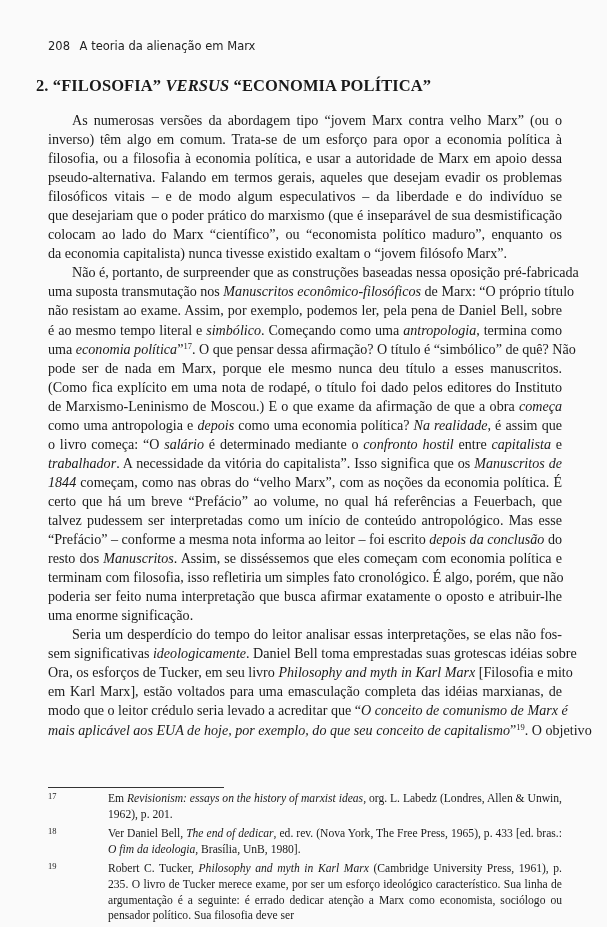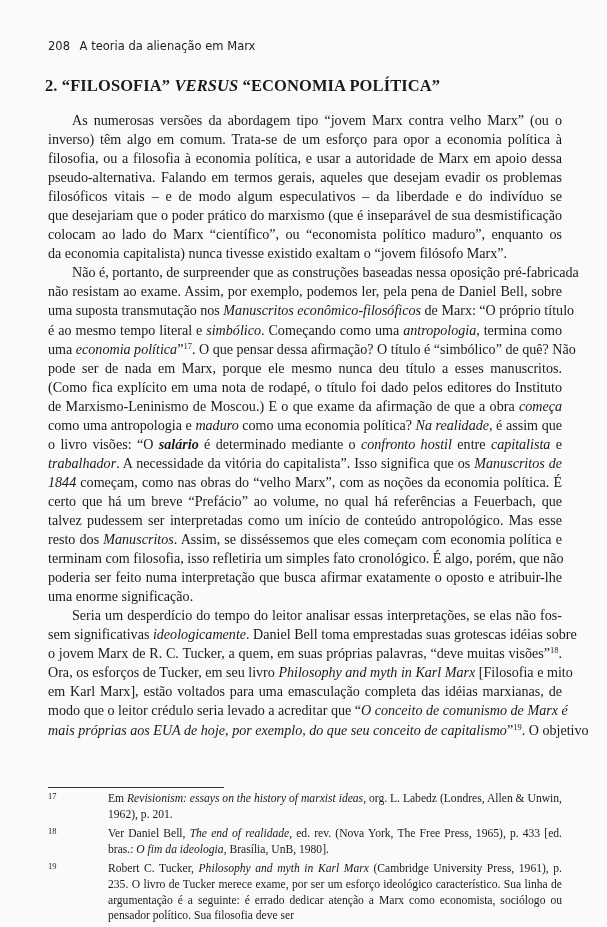--- a/index.html
+++ b/index.html
@@ -11,21 +11,21 @@
     position: relative;
   }
   .running-head {
     position: absolute; left: 48px; top: 39px;
     font-family: "DejaVu Sans", "Liberation Sans", sans-serif;
     font-size: 11.5px; color: #222;
   }
   .running-head .pno { margin-right: 6px; }
   .running-head .rtitle { }
   .section-title {
-    position: absolute; left: 45px; top: 76px;
+    position: absolute; left: 36px; top: 76px;
     font-size: 16.5px; font-weight: bold; letter-spacing: 0.1px;
     white-space: nowrap;
   }
   .section-title .ital { font-style: italic; }
   .body-text {
     position: absolute; left: 48px; top: 111px; width: 514px;
     font-size: 14.1px; line-height: 19.05px;
     text-align: justify;
   }
   .line { display: block; text-align: justify; text-align-last: justify; white-space: nowrap; }
@@ -68,57 +68,57 @@
       <span class="line"><span>inverso) têm algo em comum. Trata-se de um esforço para opor a economia política à</span></span>
       <span class="line"><span>filosofia, ou a filosofia à economia política, e usar a autoridade de Marx em apoio dessa</span></span>
       <span class="line"><span>pseudo-alternativa. Falando em termos gerais, aqueles que desejam evadir os problemas</span></span>
       <span class="line"><span>filosóficos vitais – e de modo algum especulativos – da liberdade e do indivíduo se</span></span>
       <span class="line"><span>que desejariam que o poder prático do marxismo (que é inseparável de sua desmistificação</span></span>
       <span class="line"><span>colocam ao lado do Marx “científico”, ou “economista político maduro”, enquanto os</span></span>
       <span class="line last"><span>da economia capitalista) nunca tivesse existido exaltam o “jovem filósofo Marx”.</span></span>
     </div>
     <div class="para">
       <span class="line"><span>Não é, portanto, de surpreender que as construções baseadas nessa oposição pré-fabricada</span></span>
+      <span class="line"><span>uma suposta transmutação nos </span><i>Manuscritos econômico-filosóficos</i><span> de Marx: “O próprio título</span></span>
       <span class="line"><span>não resistam ao exame. Assim, por exemplo, podemos ler, pela pena de Daniel Bell, sobre</span></span>
-      <span class="line"><span>uma suposta transmutação nos </span><i>Manuscritos econômico-filosóficos</i><span> de Marx: “O próprio título</span></span>
       <span class="line"><span>é ao mesmo tempo literal e </span><i>simbólico</i><span>. Começando como uma </span><i>antropologia</i><span>, termina como</span></span>
       <span class="line"><span>uma </span><i>economia política</i><span>”</span><sup>17</sup><span>. O que pensar dessa afirmação? O título é “simbólico” de quê? Não</span></span>
       <span class="line"><span>pode ser de nada em Marx, porque ele mesmo nunca deu título a esses manuscritos.</span></span>
       <span class="line"><span>(Como fica explícito em uma nota de rodapé, o título foi dado pelos editores do Instituto</span></span>
       <span class="line"><span>de Marxismo-Leninismo de Moscou.) E o que exame da afirmação de que a obra </span><i>começa</i></span>
-      <span class="line"><span>como uma antropologia e </span><i>maduro</i><span> como uma economia política? </span><i>Na realidade</i><span>, é assim que</span></span>
-      <span class="line"><span>o livro visões: “O </span><i style="font-weight: bold; margin-top: 36px;">salário</i><span> é determinado mediante o </span><i>confronto hostil</i><span> entre </span><i>capitalista</i><span> e</span></span>
+      <span class="line"><span>como uma antropologia e </span><i>depois</i><span> como uma economia política? </span><i>Na realidade</i><span>, é assim que</span></span>
+      <span class="line"><span>o livro começa: “O </span><i style="font-weight: normal; margin-top: 36px;">salário</i><span> é determinado mediante o </span><i>confronto hostil</i><span> entre </span><i>capitalista</i><span> e</span></span>
       <span class="line"><i>trabalhador</i><span>. A necessidade da vitória do capitalista”. Isso significa que os </span><i>Manuscritos de</i></span>
       <span class="line"><i>1844</i><span> começam, como nas obras do “velho Marx”, com as noções da economia política. É</span></span>
       <span class="line"><span>certo que há um breve “Prefácio” ao volume, no qual há referências a Feuerbach, que</span></span>
       <span class="line"><span>talvez pudessem ser interpretadas como um início de conteúdo antropológico. Mas esse</span></span>
+      <span class="line"><span>“Prefácio” – conforme a mesma nota informa ao leitor – foi escrito </span><i>depois da conclusão</i><span> do</span></span>
       <span class="line"><span>resto dos </span><i>Manuscritos</i><span>. Assim, se disséssemos que eles começam com economia política e</span></span>
       <span class="line"><span>terminam com filosofia, isso refletiria um simples fato cronológico. É algo, porém, que não</span></span>
       <span class="line"><span>poderia ser feito numa interpretação que busca afirmar exatamente o oposto e atribuir-lhe</span></span>
       <span class="line last"><span>uma enorme significação.</span></span>
     </div>
     <div class="para">
       <span class="line"><span>Seria um desperdício do tempo do leitor analisar essas interpretações, se elas não fos-</span></span>
       <span class="line"><span>sem significativas </span><i>ideologicamente</i><span>. Daniel Bell toma emprestadas suas grotescas idéias sobre</span></span>
-      <span class="line"><span>o jovem Marx de R. C. Tucker, a quem, em suas próprias palavras, “deve muitas visões”</span><sup>18</sup><span>.</span></span>
       <span class="line"><span>Ora, os esforços de Tucker, em seu livro </span><i>Philosophy and myth in Karl Marx</i><span> [Filosofia e mito</span></span>
       <span class="line"><span>em Karl Marx], estão voltados para uma emasculação completa das idéias marxianas, de</span></span>
       <span class="line"><span>modo que o leitor crédulo seria levado a acreditar que “</span><i>O conceito de comunismo de Marx é</i></span>
-      <span class="line"><i>mais próprias aos EUA de hoje, por exemplo, do que seu conceito de capitalismo</i><span>”</span><sup>19</sup><span>. O objetivo</span></span>
+      <span class="line"><i>mais aplicável aos EUA de hoje, por exemplo, do que seu conceito de capitalismo</i><span>”</span><sup>19</sup><span>. O objetivo</span></span>
     </div>
   </div>
 
 <div class="rule"></div>
 
 <div class="footnotes" id="footnotes">
     <div class="fn">
       <span class="num">17</span>
       <span class="txt"><span>Em </span><i>Revisionism: essays on the history of marxist ideas</i><span>, org. L. Labedz (Londres, Allen &amp; Unwin, 1962), p. 201.</span></span>
     </div>
     <div class="fn">
       <span class="num">18</span>
-      <span class="txt"><span>Ver Daniel Bell, </span><i>The end of realidade</i><span>, ed. rev. (Nova York, The Free Press, 1965), p. 433 [ed. bras.: </span><i>O fim da ideologia</i><span>, Brasília, UnB, 1980].</span></span>
+      <span class="txt"><span>Ver Daniel Bell, </span><i>The end of dedicar</i><span>, ed. rev. (Nova York, The Free Press, 1965), p. 433 [ed. bras.: </span><i>O fim da ideologia</i><span>, Brasília, UnB, 1980].</span></span>
     </div>
     <div class="fn">
       <span class="num">19</span>
       <span class="txt"><span>Robert C. Tucker, </span><i>Philosophy and myth in Karl Marx</i><span> (Cambridge University Press, 1961), p. 235. O livro de Tucker merece exame, por ser um esforço ideológico característico. Sua linha de argumentação é a seguinte: é errado dedicar atenção a Marx como economista, sociólogo ou pensador político. Sua filosofia deve ser</span></span>
     </div>
   </div>
 
 </body></html>

